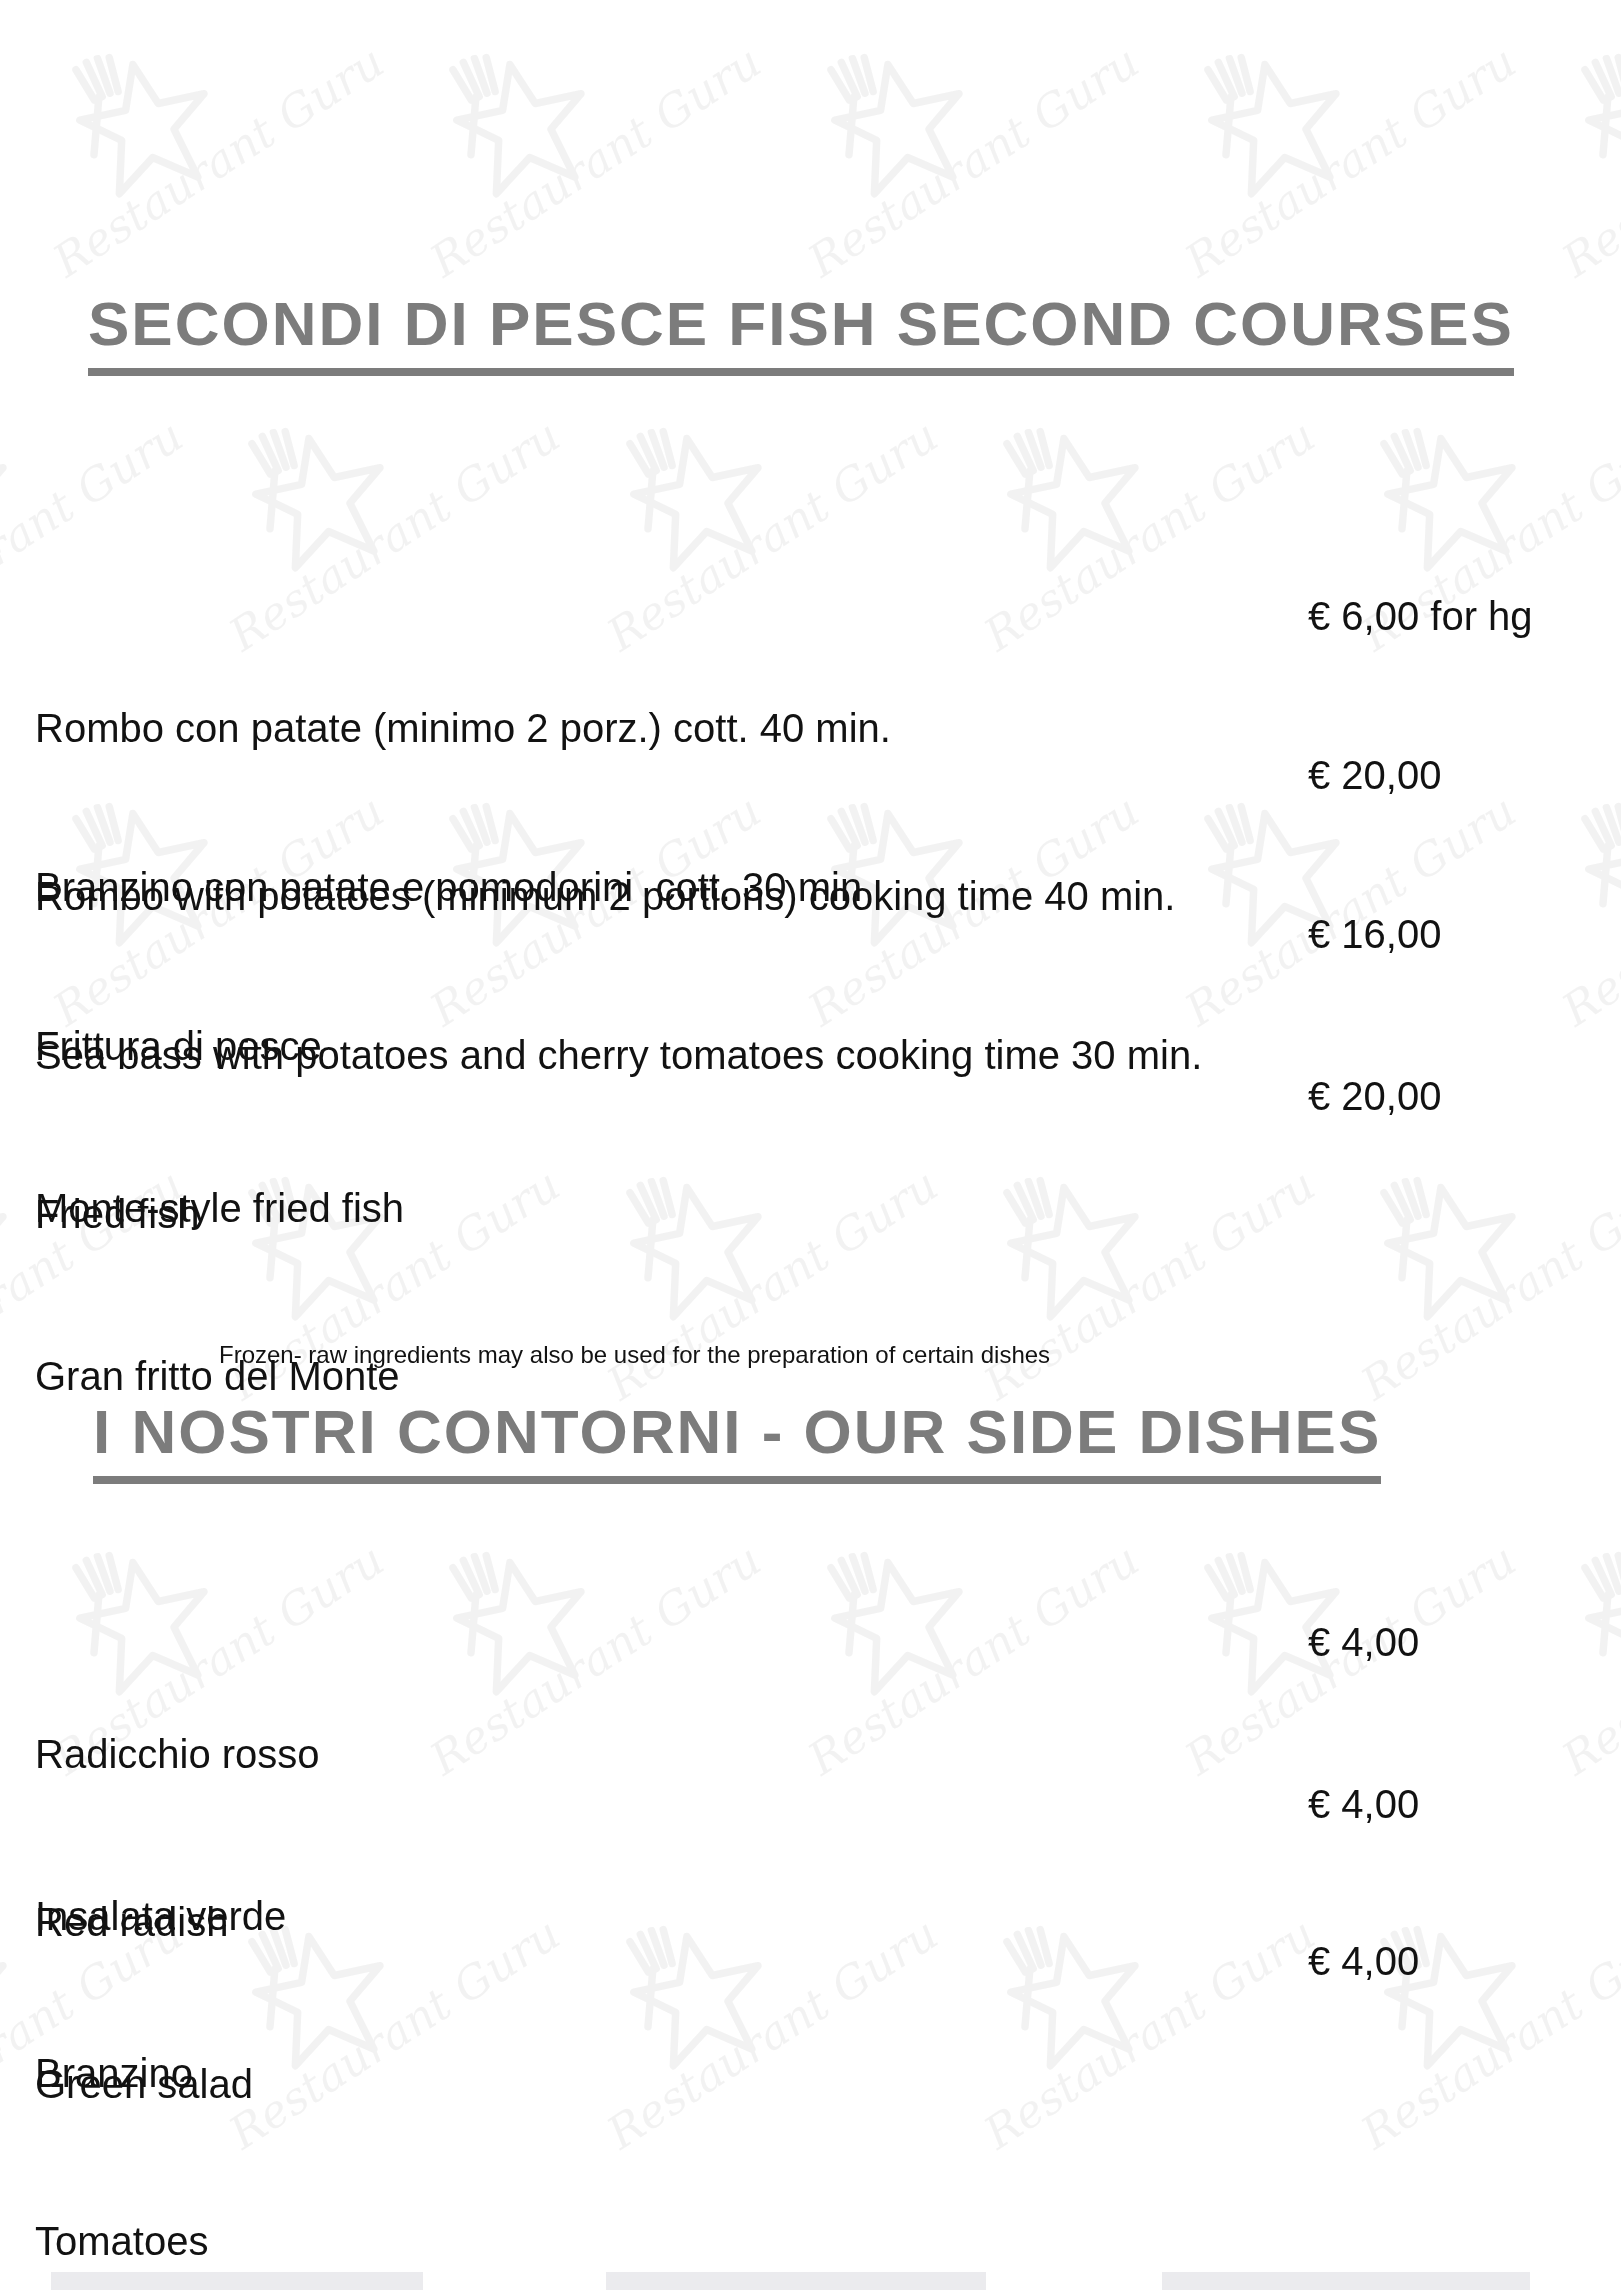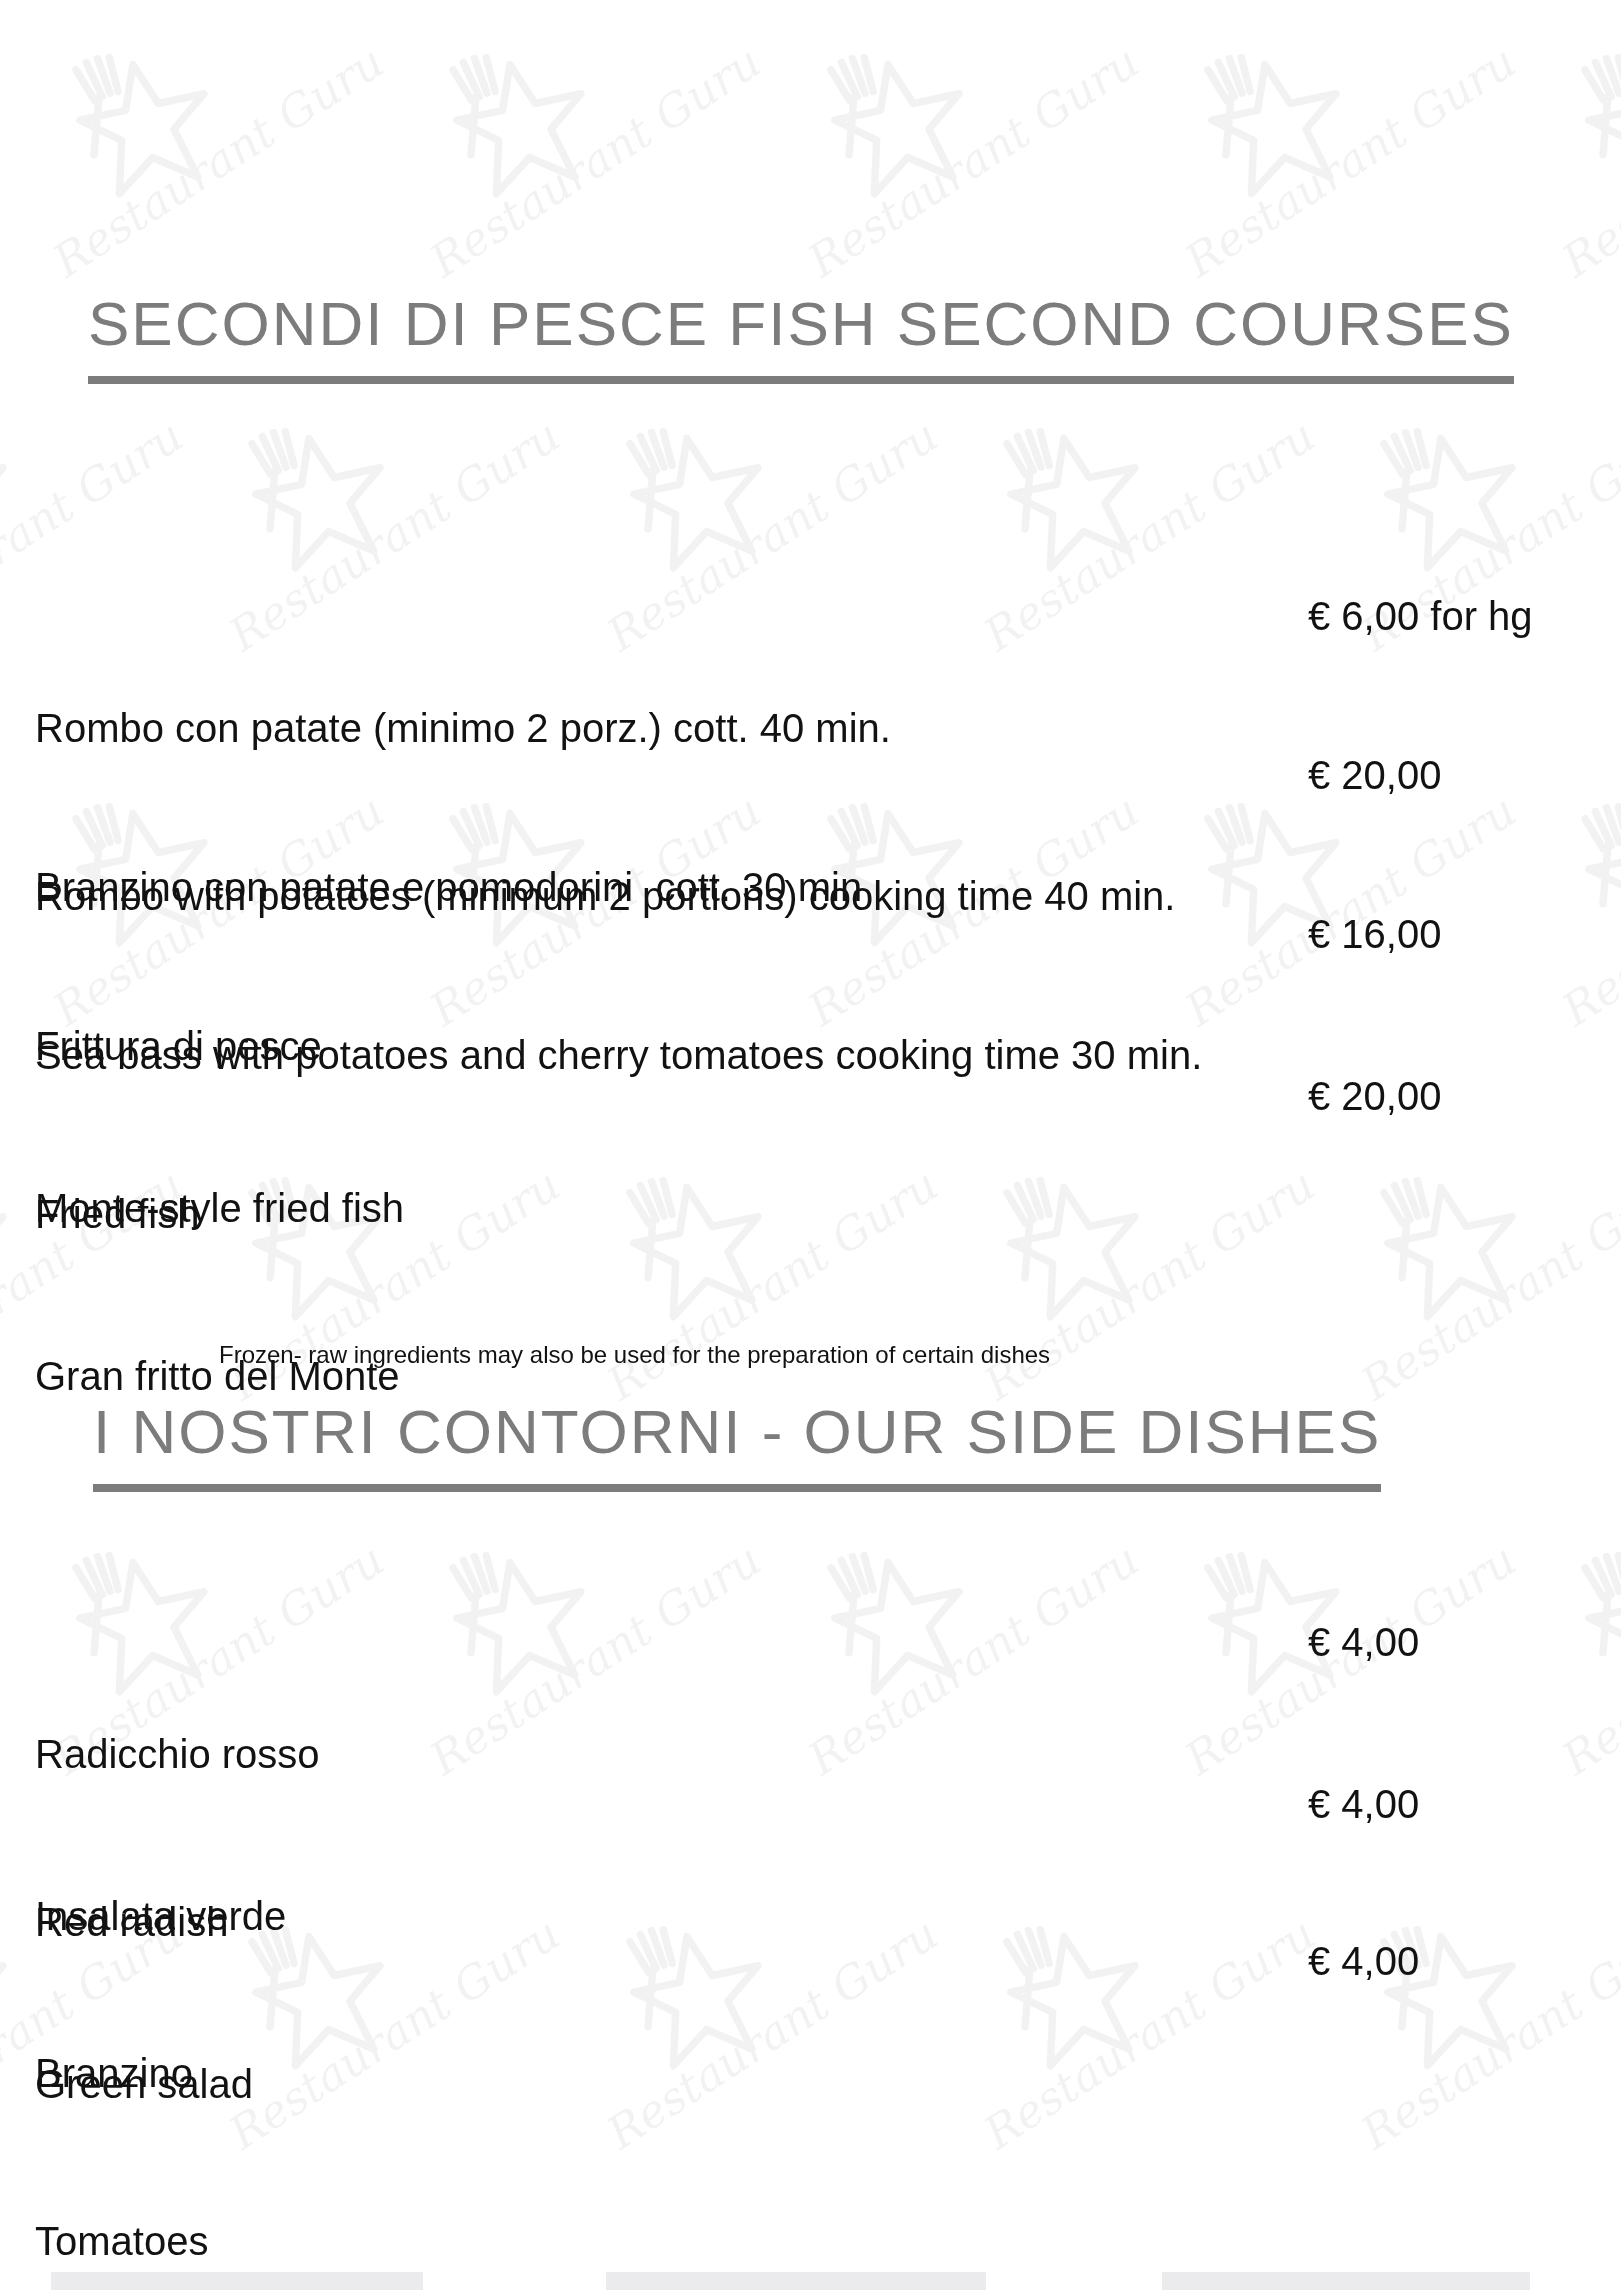--- a/index.html
+++ b/index.html
@@ -15,23 +15,23 @@
   .wm { position:absolute; width:382px; height:314px; }
   .wm-star svg { position:absolute; left:5.9px; top:0; transform:rotate(-12deg); }
   .wm-text {
     position:absolute; left:3.9px; top:192px;
     font-family:"DejaVu Serif", serif; font-style:italic; font-size:45px;
     white-space:nowrap; transform:rotate(-33deg); transform-origin:0% 50%;
   }
   
   .heading {
     position:absolute; z-index:2; white-space:nowrap;
-    font-weight:400; font-size:62px; line-height:1; letter-spacing:2px;
+    font-weight:700; font-size:62px; line-height:1; letter-spacing:2px;
     color:var(--heading,#7c7c7c);
-    border-bottom:8.8px solid var(--heading,#7c7c7c); padding-bottom:21px;
+    border-bottom:8.8px solid var(--heading,#7c7c7c); padding-bottom:13px;
   }
   .h1 { left:88px;  top:293px; }
   .h2 { left:93px;  top:1401px; }
   
   .item {
     position:absolute; left:35px; width:1572px; z-index:2;
     font-size:40px; line-height:56px; white-space:pre;
   }
   .item .price { position:absolute; left:1273px; top:0; }
   

